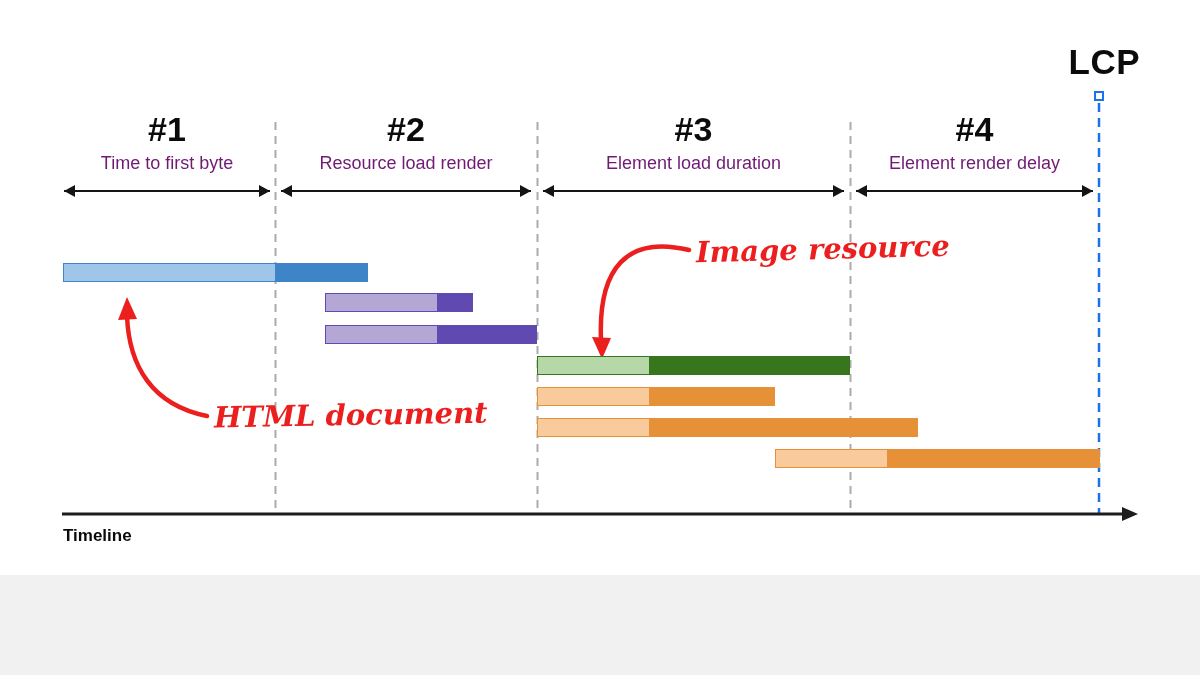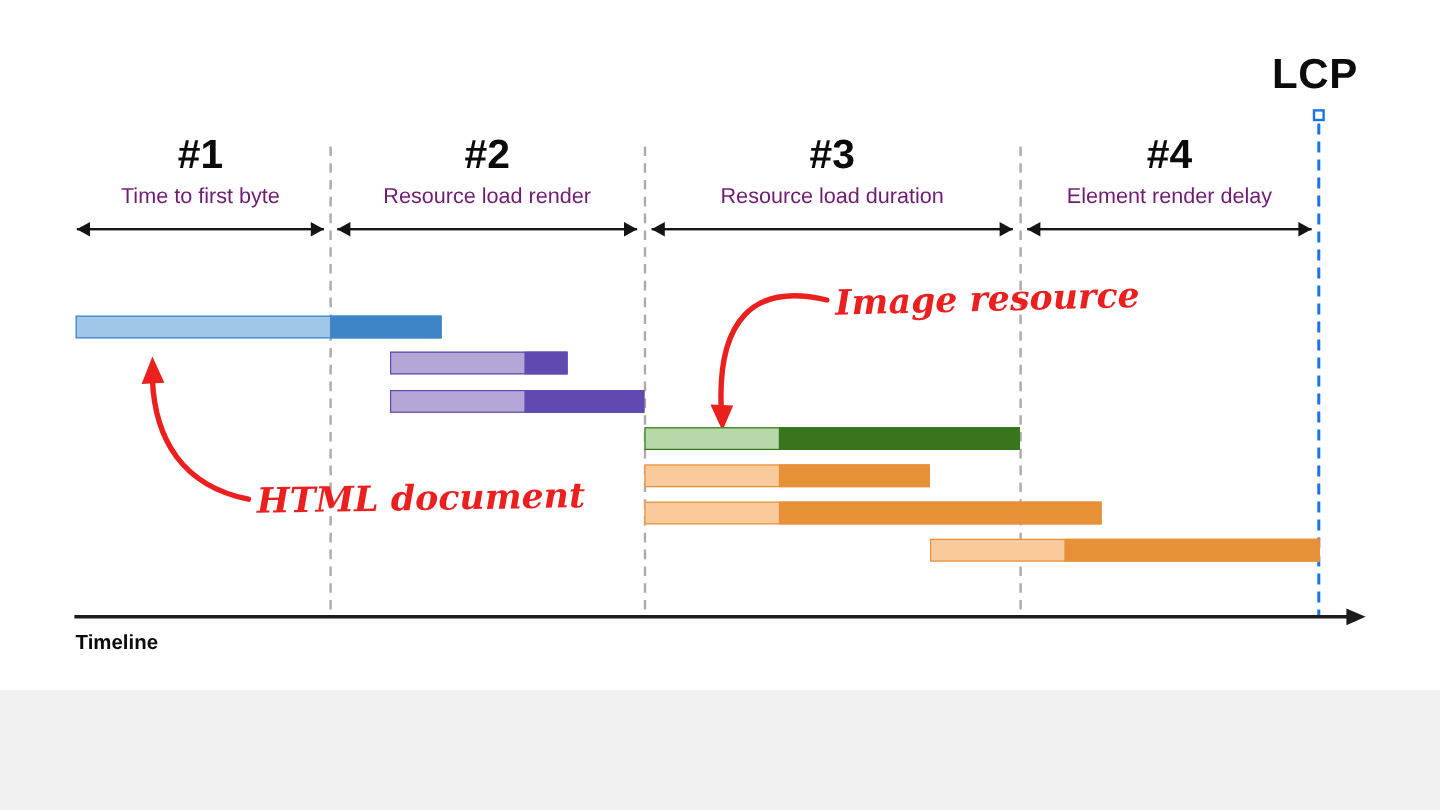--- a/index.html
+++ b/index.html
@@ -6,21 +6,21 @@
   body{
     width:1200px;height:675px;position:relative;overflow:hidden;
     background:#ffffff;
     font-family:"Liberation Sans", sans-serif;
     color:#111;
   }
   .abs{position:absolute;}
 
   
   .lcp-title{
-    left:1060px;top:42px;width:80px;text-align:left;
+    left:1060px;top:42px;width:80px;text-align:right;
     font-size:35px;font-weight:700;letter-spacing:.5px;color:#0b0b0b;
   }
   .lcp-marker{
     left:1094px;top:91px;width:6px;height:6px;
     border:2px solid #1a73e8;background:#fff;
   }
 
   
   .phase{top:108px;text-align:center;}
   .phase-num{font-size:34px;font-weight:700;line-height:42px;color:#0b0b0b;}
@@ -89,21 +89,21 @@
   <div class="phase-label">Time to first byte</div>
   <div class="harrow"></div>
 </div>
 <div class="abs phase" style="left:281px;width:250px">
   <div class="phase-num">#2</div>
   <div class="phase-label">Resource load render</div>
   <div class="harrow"></div>
 </div>
 <div class="abs phase" style="left:543px;width:301px">
   <div class="phase-num">#3</div>
-  <div class="phase-label">Resource load duration</div>
+  <div class="phase-label">Element load duration</div>
   <div class="harrow"></div>
 </div>
 <div class="abs phase" style="left:856px;width:237px">
   <div class="phase-num">#4</div>
   <div class="phase-label">Element render delay</div>
   <div class="harrow"></div>
 </div>
 
 <div id="bars-layer" class="abs" style="left:0;top:0;width:1200px;height:675px">
     <div class="bar" style="left: 63px; top: 263px; width: 305px; background: rgb(159, 197, 232); border-color: rgb(61, 133, 198);">

